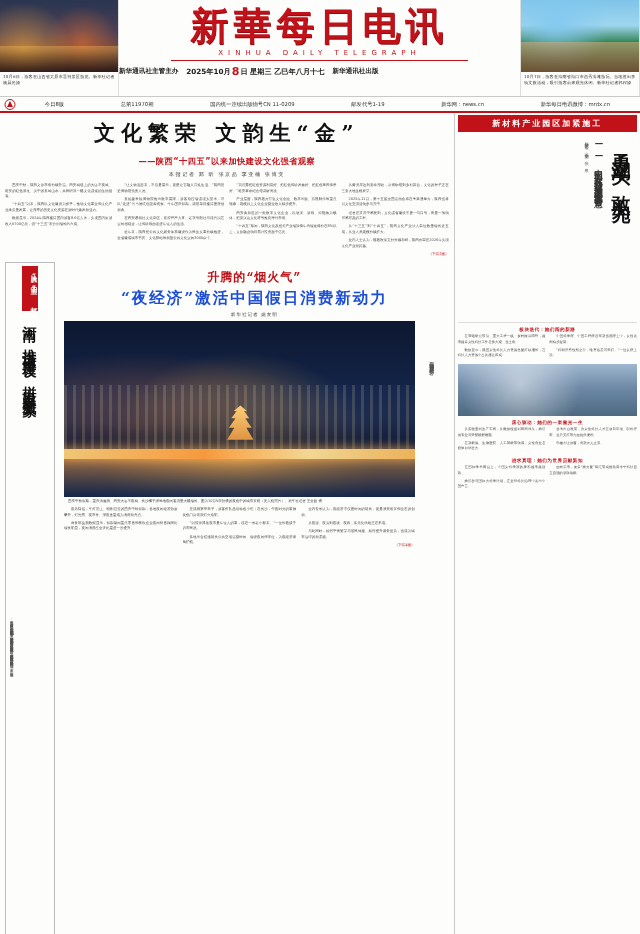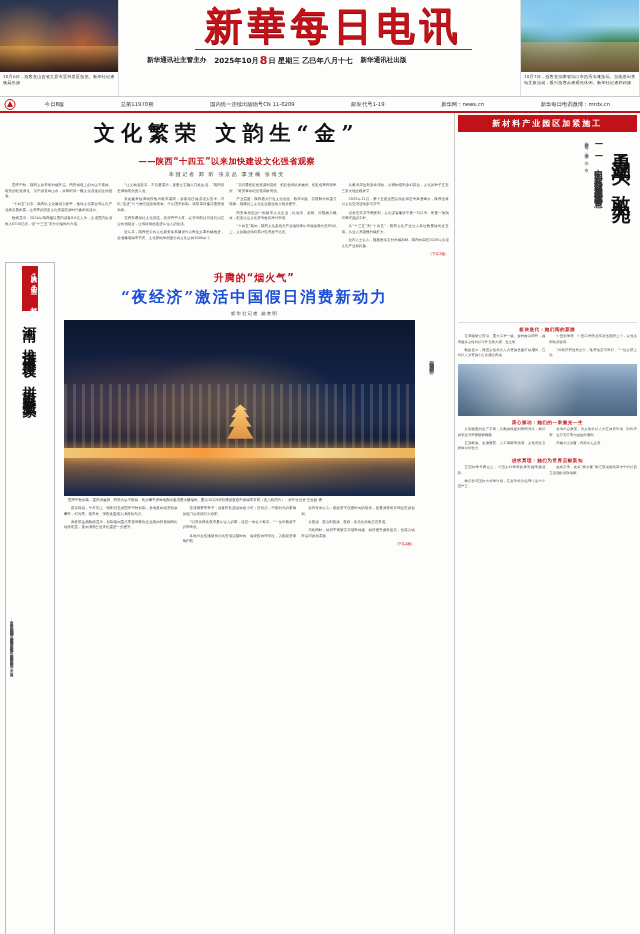--- a/index.html
+++ b/index.html
@@ -56,21 +56,20 @@
     color: #333;
     padding: 2px 3px 0 3px;
     letter-spacing: 0.2px;
   }
 
   .masthead {
     flex: 1;
     position: relative;
     text-align: center;
     padding-top: 6px;
-    margin-left: 28px;
   }
   .masthead-title {
     font-family: "DejaVu Serif", "Liberation Serif", serif;
     font-size: 38px;
     font-weight: 900;
     color: #c1121a;
     letter-spacing: 5px;
     line-height: 1.05;
     text-shadow: 0.5px 0.5px 0 #8c0d12;
   }
@@ -239,24 +238,25 @@
     margin-top: 3px;
   }
 
   
   .feature {
     padding: 4px 6px 0 6px;
     text-align: center;
   }
   .kicker {
     display: inline-block;
-    font-size: 10px;
+    font-size: 12px;
     color: #c1121a;
     font-weight: bold;
     letter-spacing: 1px;
+    font-family: Liberation Mono, monospace;
   }
   .feature-title {
     font-family: "DejaVu Serif", serif;
     font-size: 15.5px;
     font-weight: 900;
     letter-spacing: 2px;
     color: #1d4ed8;
     margin-top: 2px;
   }
   .feature-byline { font-size: 4.6px; color: #444; margin-top: 3px; letter-spacing: 1px; }
@@ -383,20 +383,21 @@
 <div class="page">
 
   <div class="topstrip">
     <div class="topphoto">
       <div class="img"></div>
       <div class="cap">10月6日，游客在山西省太原市晋祠景区游览。新华社记者杨晨光摄</div>
     </div>
 
     <div class="masthead">
       <div class="masthead-title">新華每日电讯</div>
+      <div class="masthead-sub">XINHUA DAILY TELEGRAPH</div>
       <div class="masthead-rule"></div>
       <div class="masthead-info">
         <span>新华通讯社主管主办</span>
         <span class="date">
           <span>2025年10月</span><b>8</b><span>日  星期三   乙巳年八月十七</span>
         </span>
         <span>新华通讯社出版</span>
       </div>
     </div>
 

